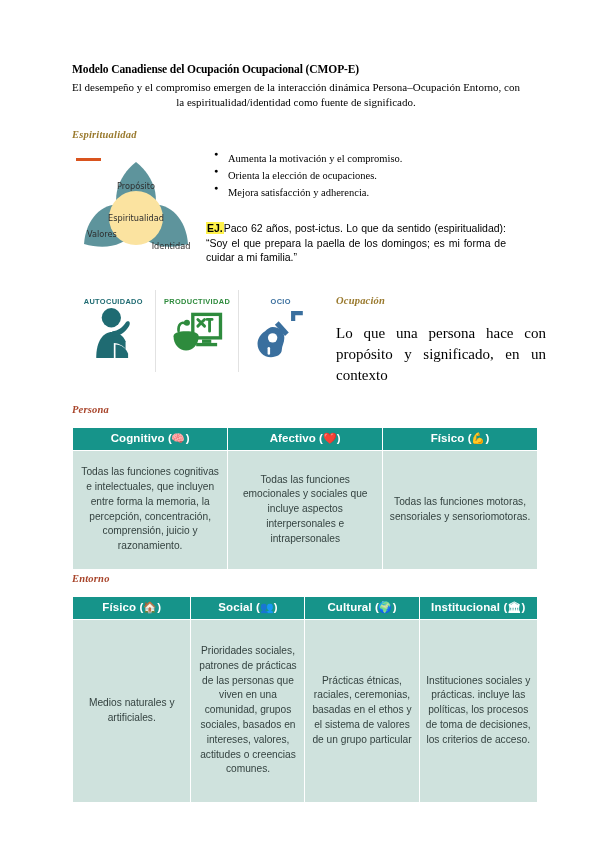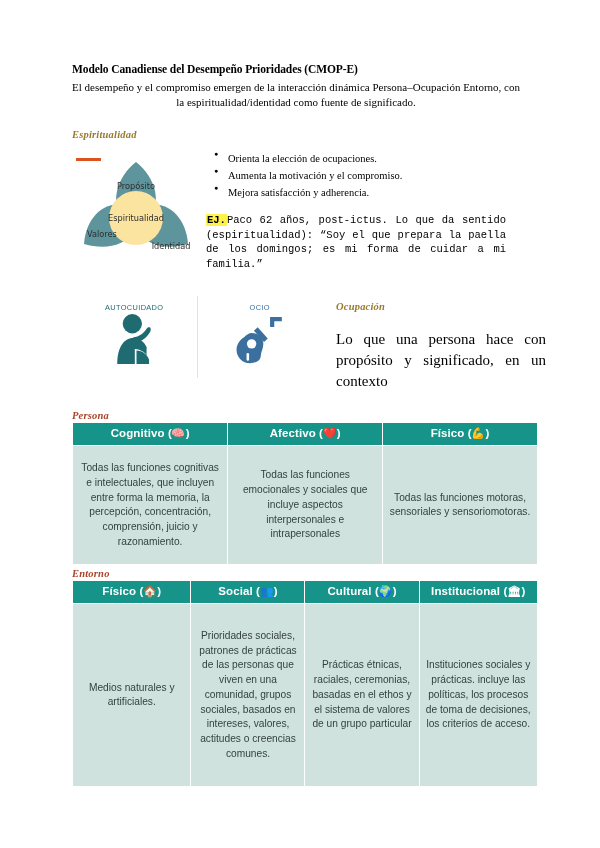--- a/index.html
+++ b/index.html
@@ -94,24 +94,24 @@
     position: relative;
   }
   ul.bullets li::before {
     content: "\25CF";
     position: absolute;
     left: -14px;
     top: -1px;
     font-size: 7px;
   }
   .ej-para {
-    font-family: Liberation Mono, monospace;
+    font-family: Liberation Sans, sans-serif;
     font-size: 10.5px;
     line-height: 1.4;
-    margin-top: 12px;
+    margin-top: 20px;
     text-align: justify;
     width: 300px;
   }
   .ej-tag {
     background: #fff24a;
     font-weight: bold;
     padding: 0 1px;
   }
 
   
@@ -132,21 +132,21 @@
     flex-direction: column;
     align-items: center;
     border-right: 1px solid #e2e2e2;
     padding-top: 7px;
     box-sizing: border-box;
   }
   .occ-card:last-child { border-right: none; }
   .occ-card-title {
     font-family: "Liberation Sans", sans-serif;
     font-size: 7.4px;
-    font-weight: normal;
+    font-weight: bold;
     letter-spacing: 0.35px;
   }
   .t-autocuidado { color: #1f6b72; }
   .t-productividad { color: #2e8b3d; }
   .t-ocio { color: #3a6f9e; }
   .occ-icon { width: 54px; height: 52px; }
 
   .occ-text-col {
     flex: 1 1 auto;
     padding-left: 14px;
@@ -157,21 +157,21 @@
     line-height: 1.4;
     text-align: justify;
     width: 210px;
   }
 
   
   .tbl-label { margin-top: 3px; display: block; }
   table.matrix {
     border-collapse: collapse;
     width: 466px;
-    margin-top: 1px;
+    margin-top: 12px;
     table-layout: fixed;
   }
   table.matrix th {
     background: #16948a;
     color: #ffffff;
     font-family: "Liberation Sans", sans-serif;
     font-size: 11.5px;
     font-weight: bold;
     text-align: center;
     padding: 4px 2px 5px 2px;
@@ -194,21 +194,21 @@
   .emoji {
     font-family: "DejaVu Sans", sans-serif;
     font-size: 11px;
   }
 </style>
 </head>
 <body>
 
 <div class="page">
 
-  <h1 class="doc-title">Modelo Canadiense del Desempeño Prioridades (CMOP-E)</h1>
+  <h1 class="doc-title">Modelo Canadiense del Ocupación Ocupacional (CMOP-E)</h1>
   <p class="doc-intro">El desempeño y el compromiso emergen de la interacción dinámica Persona–Ocupación Entorno, con la espiritualidad/identidad como fuente de significado.</p>
 
   <div style="margin-top:14px;">
     <span class="section-label label-espiritualidad">Espiritualidad</span>
   </div>
 
   <div class="esp-block">
 
     <div class="venn-wrap">
       <div class="orange-dash"></div>
@@ -223,22 +223,22 @@
         <circle cx="64" cy="70" r="27" fill="#fbe3a0"></circle>
         <text x="64" y="41" text-anchor="middle" font-family="DejaVu Sans, sans-serif" font-size="8.2" fill="#2d2d2d">Propósito</text>
         <text x="30" y="89" text-anchor="middle" font-family="DejaVu Sans, sans-serif" font-size="8.2" fill="#2d2d2d">Valores</text>
         <text x="99" y="101" text-anchor="middle" font-family="DejaVu Sans, sans-serif" font-size="8.2" fill="#2d2d2d">Identidad</text>
         <text x="64" y="73" text-anchor="middle" font-family="DejaVu Sans, sans-serif" font-size="8.2" fill="#2d2d2d">Espiritualidad</text>
       </svg>
     </div>
 
     <div class="esp-right">
       <ul class="bullets">
+        <li>Aumenta la motivación y el compromiso.</li>
         <li>Orienta la elección de ocupaciones.</li>
-        <li>Aumenta la motivación y el compromiso.</li>
         <li>Mejora satisfacción y adherencia.</li>
       </ul>
       <p class="ej-para"><span class="ej-tag">EJ.</span><span>Paco 62 años, post-ictus. Lo que da sentido (espiritualidad): “Soy el que prepara la paella de los domingos; es mi forma de cuidar a mi familia.”</span></p>
     </div>
   </div>
 
   <div class="occ-row">
 
     <div class="occ-cards">
 
@@ -246,20 +246,33 @@
         <div class="occ-card-title t-autocuidado">AUTOCUIDADO</div>
         <svg class="occ-icon" viewBox="0 0 64 62">
           <circle cx="30" cy="14" r="11.5" fill="#1f6b72"></circle>
           <path d="M12 62 C12 42 20 31 31 31 C38 31 44 35 47 42 L47 62 Z" fill="#1f6b72"></path>
           <path d="M31 30 C38 30 44 25 47 20 C50 16 54 19 51 24 C47 31 40 36 32 36 Z" fill="#1f6b72"></path>
           <path d="M33 44 C40 44 47 49 50 56 L50 62 L33 62 Z" fill="#ffffff"></path>
           <path d="M35 46 C42 46 48 51 50 57 L50 62 L35 62 Z" fill="#1f6b72"></path>
         </svg>
       </div>
 
+      <div class="occ-card">
+        <div class="occ-card-title t-productividad">PRODUCTIVIDAD</div>
+        <svg class="occ-icon" viewBox="0 0 64 62">
+          <rect x="27" y="10" width="33" height="28" fill="none" stroke="#2e8b3d" stroke-width="4"></rect>
+          <rect x="38" y="40" width="11" height="4" fill="#2e8b3d"></rect>
+          <rect x="31" y="44" width="25" height="4" fill="#2e8b3d"></rect>
+          <path d="M33 16 L41 24 M41 16 L33 24" stroke="#2e8b3d" stroke-width="3.4" stroke-linecap="round"></path>
+          <path d="M47 16 L47 30 M44 16 L50 16" stroke="#2e8b3d" stroke-width="3.4" stroke-linecap="round"></path>
+          <path d="M4 36 C4 32 10 30 19 30 C28 30 34 32 34 36 C34 46 27 53 19 53 C11 53 4 46 4 36 Z" fill="#2e8b3d"></path>
+          <path d="M10 30 C9 22 14 18 18 21" stroke="#2e8b3d" stroke-width="3" fill="none" stroke-linecap="round"></path>
+          <circle cx="20" cy="20" r="3.6" fill="#2e8b3d"></circle>
+        </svg>
+      </div>
 
       <div class="occ-card">
         <div class="occ-card-title t-ocio">OCIO</div>
         <svg class="occ-icon" viewBox="0 0 64 62">
           <path d="M44 6 L58 6 L58 11 L49 11 L49 18 L44 18 Z" fill="#3a6f9e"></path>
           <rect x="30" y="18" width="6" height="18" transform="rotate(-42 33 27)" fill="#3a6f9e"></rect>
           <path d="M22 25 C31 25 36 31 36 38 C36 44 33 48 33 52 C33 58 27 61 20 61 C11 61 4 54 4 45 C4 39 8 33 13 30 C16 27 19 25 22 25 Z" fill="#3a6f9e"></path>
           <ellipse cx="22" cy="38" rx="5.6" ry="5.6" fill="#ffffff"></ellipse>
           <rect x="16" y="49" width="3" height="9" rx="1.5" fill="#ffffff"></rect>
         </svg>

